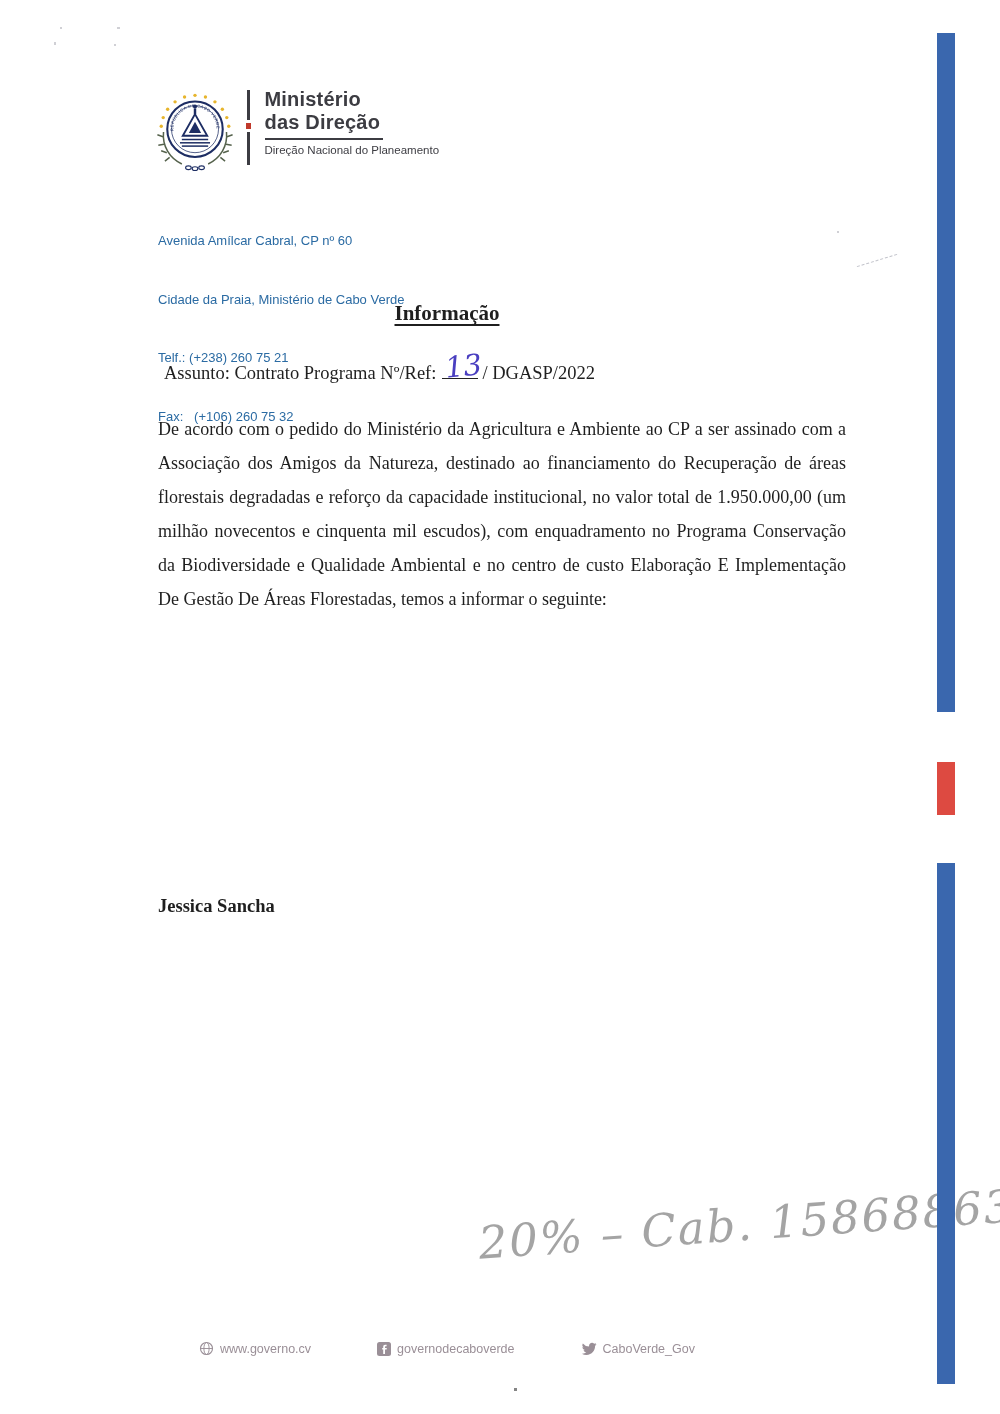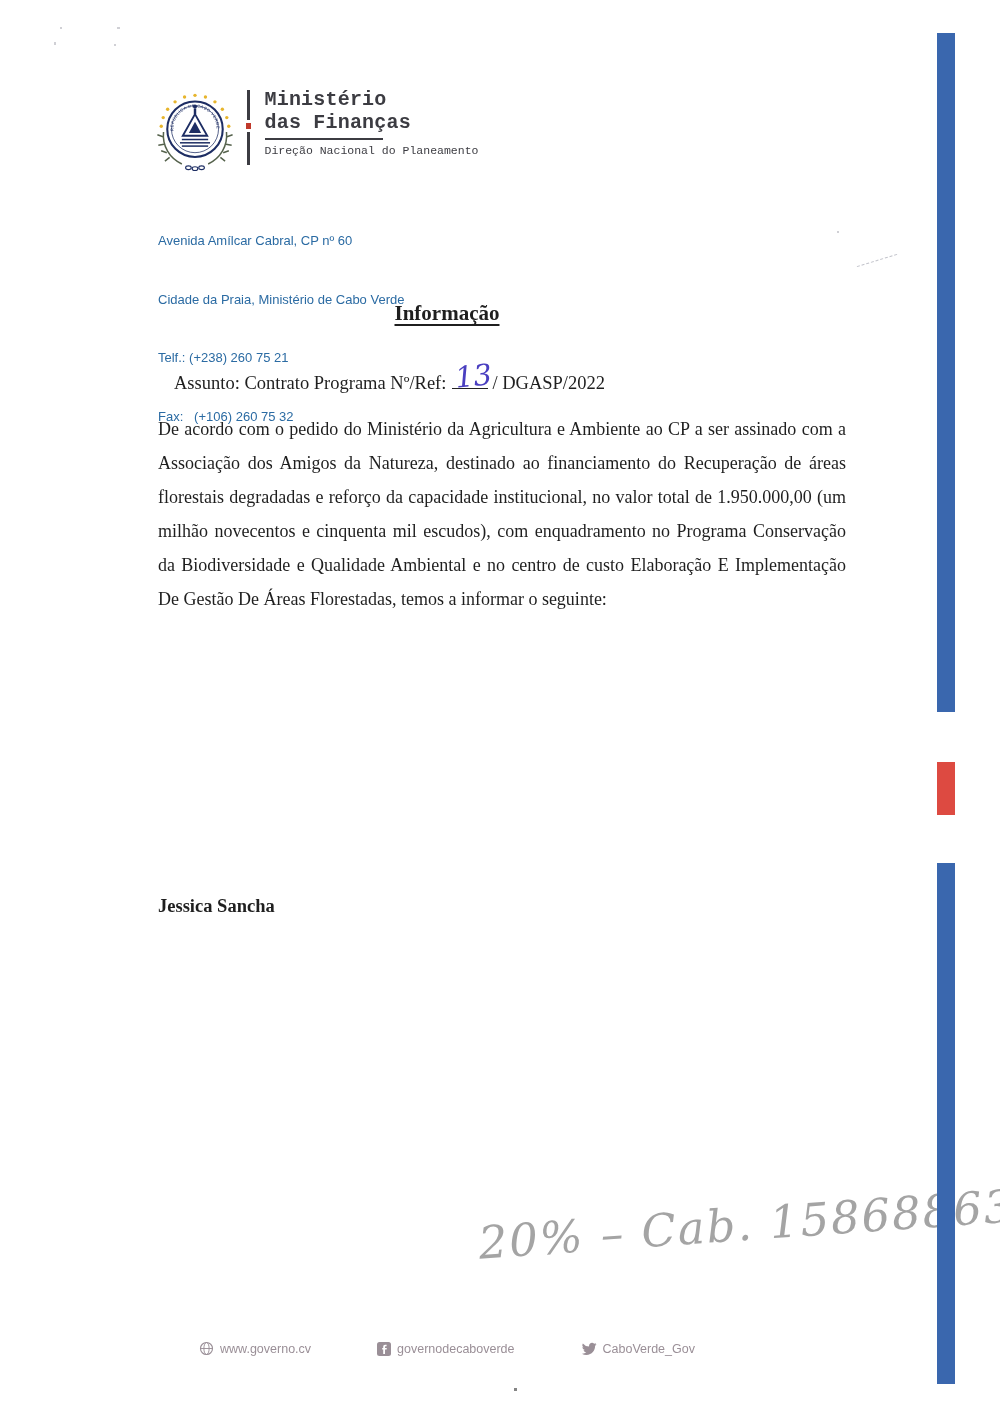--- a/index.html
+++ b/index.html
@@ -15,35 +15,35 @@
   .e-fill { fill:var(--emblem-navy); }
   .e-gold { fill:var(--emblem-gold); }
   .e-wreath { stroke:var(--wreath-green); fill:none; }
   .e-text { fill:var(--emblem-navy); font-size:4.4px; letter-spacing:.55px;
             font-family:"Liberation Sans", sans-serif; }
   .lh-sep { margin:6px 4px 0 4px; display:flex; flex-direction:column; align-items:center; }
   .lh-sep .seg1 { width:3.5px; height:30px; background:var(--ministry-gray); }
   .lh-sep .gapp { height:3px; }
   .lh-sep .dot { width:4.5px; height:6px; background:var(--sep-red); }
   .lh-sep .seg2 { width:3.5px; height:33px; background:var(--ministry-gray); }
-  .lh-text { margin-left:10px; padding-top:4px; font-family:Liberation Mono, monospace;
+  .lh-text { margin-left:10px; padding-top:4px; font-family:Liberation Sans, sans-serif;
              color:var(--ministry-gray); }
   .lh-name { font-size:20px; font-weight:bold; line-height:23px; letter-spacing:.2px; }
   .lh-rule { width:118px; height:2px; background:var(--ministry-gray); margin:4px 0 4px; }
   .lh-dept { font-size:11.5px;text-align:center; }
 
   
   .address { position:absolute; left:158px; top:192px; font-family:"Liberation Sans", sans-serif;
              font-size:13px; line-height:19.5px; color:var(--address-blue); white-space:pre; }
 
   
   .title { position:absolute; left:0; top:301px; width:894px; margin:0; text-align:center;
            font-size:21px; font-weight:bold; text-decoration:underline;
            text-decoration-thickness:2px; text-underline-offset:4px; }
-  .subject { position:absolute; left:158px; top:350px; margin:16px; font-size:18.5px; }
+  .subject { position:absolute; left:158px; top:350px; margin:6px; font-size:18.5px; }
   .blank { display:inline-block; position:relative; width:36px; height:22px;
            border-bottom:1.6px solid #222; margin:0 4px 0 6px; vertical-align:baseline; }
   .hand-number { position:absolute; left:3px; bottom:-5px; font-size:29px;
                  color:var(--ink-blue); transform:rotate(-6deg);
                  font-family:"DejaVu Serif", serif; font-style:italic; }
   .body-par { position:absolute; left:158px; width:688px; margin:0;
               font-size:18px; line-height:34px; text-align:justify; }
   .p1 { top:412px; }
   .p2 { top:682px; }
   .dateline { position:absolute; left:158px; top:826px; margin:0; font-size:18.5px; }
@@ -135,21 +135,21 @@
     <div class="lh-sep">
       <div class="seg1"></div>
       <div class="gapp"></div>
       <div class="dot"></div>
       <div class="gapp"></div>
       <div class="seg2"></div>
     </div>
 
     <div class="lh-text">
       <div class="lh-name">Ministério</div>
-      <div class="lh-name">das Finanças</div>
+      <div class="lh-name">das Direção</div>
       <div class="lh-rule"></div>
       <div class="lh-dept">Direção Nacional do Planeamento</div>
     </div>
   </div>
 
   <div class="address">
     <div>Avenida Amílcar Cabral, CP nº 60</div>
     <div>Cidade da Praia, Ministério de Cabo Verde</div>
     <div>Telf.: (+238) 260 75 21</div>
     <div>Fax:   (+106) 260 75 32</div>

